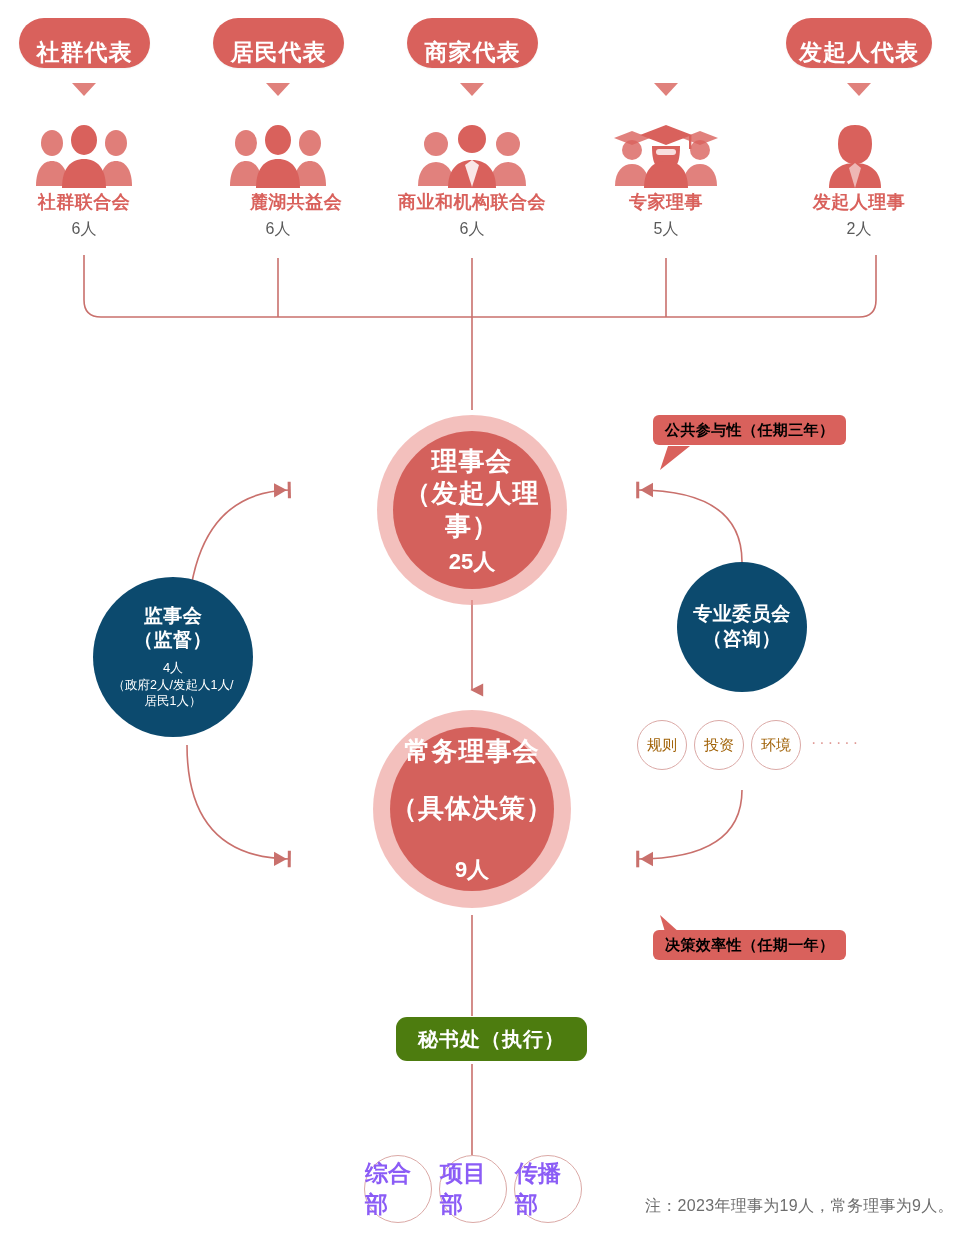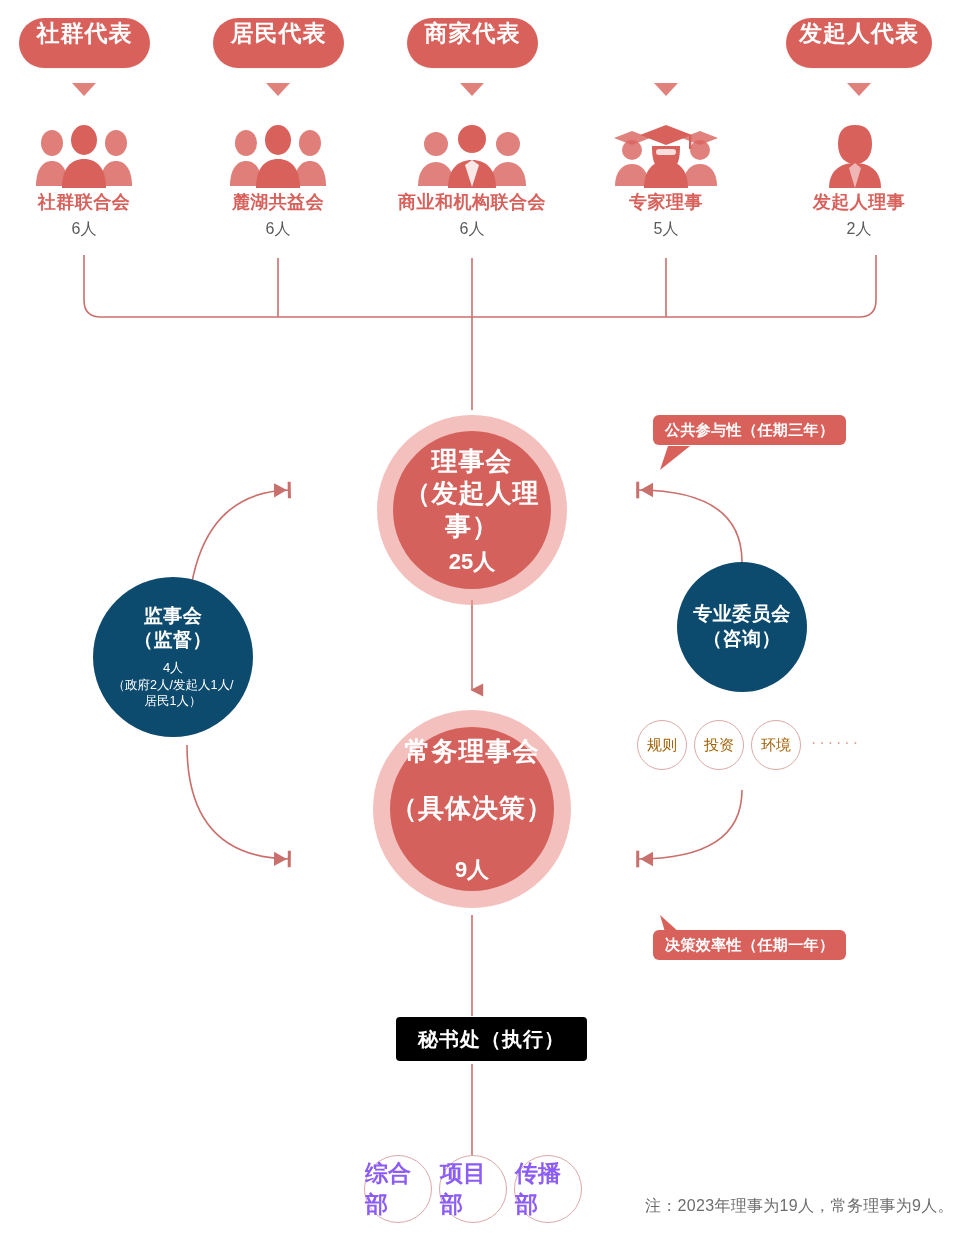--- a/index.html
+++ b/index.html
@@ -8,21 +8,21 @@
     font-family:"Liberation Sans","DejaVu Sans",sans-serif;
     -webkit-font-smoothing:antialiased;overflow:hidden;
   }
   .stage{position:absolute;inset:0;}
   svg.layer{position:absolute;left:0;top:0;width:960px;height:1235px;pointer-events:none;}
 
   
   .pill{
     position:absolute;height:50px;border-radius:26px;background:#d9615c;
     color:#ffffff;font-size:23px;font-weight:bold;letter-spacing:1px;
-    display:flex;align-items:flex-start;justify-content:center;
+    display:flex;align-items:flex-end;justify-content:center;
     box-shadow:0 1px 2px rgba(0,0,0,.05);
   }
   .caret{
     position:absolute;width:0;height:0;
     border-left:12px solid transparent;border-right:12px solid transparent;
     border-top:13px solid #e0817c;
   }
   .icon-wrap{position:absolute;width:130px;height:70px;display:flex;align-items:flex-end;justify-content:center;}
   .grp-name{
     position:absolute;width:200px;text-align:center;color:#d9615c;
@@ -48,36 +48,36 @@
   .side-circle{
     position:absolute;border-radius:50%;background:#0c4a6e;color:#fff;
     display:flex;flex-direction:column;align-items:center;justify-content:center;text-align:center;
   }
   .side-circle .s1{font-size:19px;font-weight:bold;line-height:1.3;letter-spacing:.5px;}
   .side-circle .s2{font-size:13px;line-height:1.35;margin-top:6px;}
   .side-circle .s3{font-size:12.5px;line-height:1.35;}
 
   
   .callout{
-    position:absolute;height:30px;border-radius:6px;background:#d9615c;color:#ffffff;
+    position:absolute;height:30px;border-radius:6px;background:#d9615c;color:#000000;
     font-size:15px;font-weight:bold;display:flex;align-items:center;justify-content:center;
     padding:0 12px;letter-spacing:.4px;
   }
 
   
   .ocircle{
     position:absolute;border-radius:50%;border:1.4px solid #dba9a6;background:#fff;
     display:flex;align-items:center;justify-content:center;color:#a16207;
   }
   .ocircle.sm{font-size:15px;}
   .ocircle.md{font-size:23px;font-weight:bold;color:#8b5cf6;}
   .dots{position:absolute;color:#e09b97;font-size:16px;letter-spacing:3px;}
 
   .secretariat{
-    position:absolute;height:44px;border-radius:4px;background:#000000;color:#fff;
+    position:absolute;height:44px;border-radius:11px;background:#4d7c0f;color:#fff;
     font-size:20px;font-weight:bold;display:flex;align-items:center;justify-content:center;
     padding:0 22px;letter-spacing:1px;
   }
   .footnote{
     position:absolute;color:#6d6d6d;font-size:16px;letter-spacing:.3px;white-space:nowrap;
   }
 </style>
 </head>
 <body>
 
@@ -202,21 +202,21 @@
         <path d="M23 22 c0-12 5-19 17-19 s17 7 17 19 c0 13-7 20-17 20 s-17-7-17-20 z"></path>
         <path d="M14 66 c0-17 11-25 26-25 s26 8 26 25 z"></path>
         <path d="M40 41 l-6 5 l6 20 l6-20 z" fill="#ffffff" opacity=".55"></path>
       </g>
     </svg>
   </div>
 
   <div class="grp-name" style="left:-16px;top:190px;">社群联合会</div>
   <div class="grp-count" style="left:-16px;top:219px;">6人</div>
 
-  <div class="grp-name" style="left:178px;top:190px;">麓湖共益会</div>
+  <div class="grp-name" style="left:196px;top:190px;">麓湖共益会</div>
   <div class="grp-count" style="left:178px;top:219px;">6人</div>
 
   <div class="grp-name" style="left:372px;top:190px;">商业和机构联合会</div>
   <div class="grp-count" style="left:372px;top:219px;">6人</div>
 
   <div class="grp-name" style="left:566px;top:190px;">专家理事</div>
   <div class="grp-count" style="left:566px;top:219px;">5人</div>
 
   <div class="grp-name" style="left:759px;top:190px;">发起人理事</div>
   <div class="grp-count" style="left:759px;top:219px;">2人</div>

